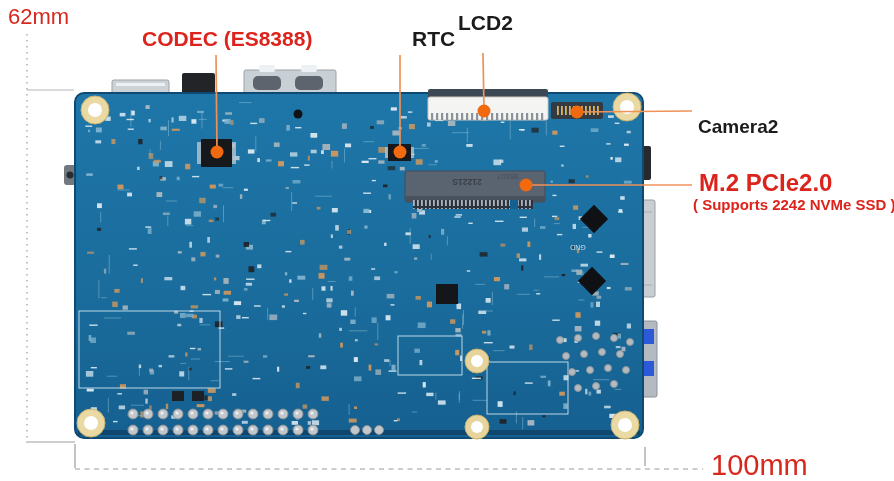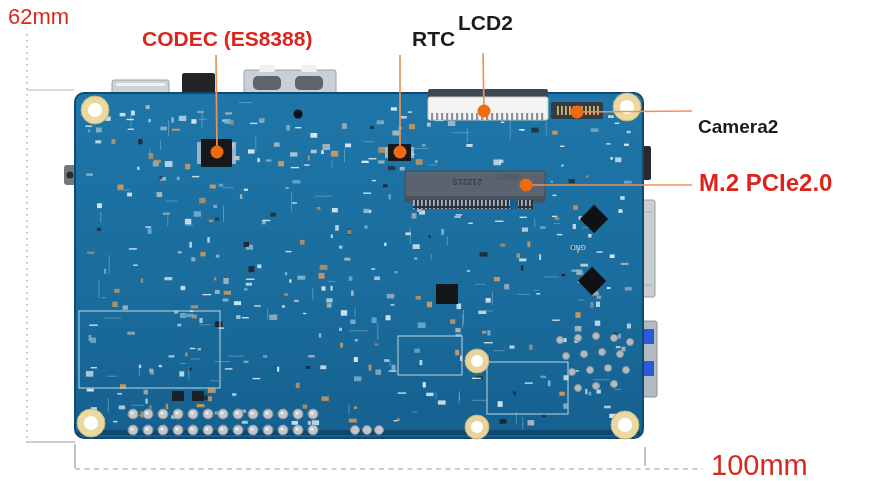--- a/index.html
+++ b/index.html
@@ -728,14 +728,15 @@
       <line x1="75" y1="469" x2="703" y2="469" stroke-dasharray="5,4.5"></line>
     </g>
   </svg>
 
   <div class="lbl dim" id="dim-height-label">62mm</div>
   <div class="lbl lbl-red" id="codec-label">CODEC (ES8388)</div>
   <div class="lbl lbl-black" id="rtc-label">RTC</div>
   <div class="lbl lbl-black" id="lcd2-label">LCD2</div>
   <div class="lbl lbl-black" id="camera2-label">Camera2</div>
   <div class="lbl lbl-red" id="m2-title">M.2 PCIe2.0</div>
+  <div class="lbl lbl-red" id="m2-sub">( Supports 2242 NVMe SSD )</div>
   <div class="lbl dim" id="dim-width-label">100mm</div>
 </div>
 
 </body></html>

